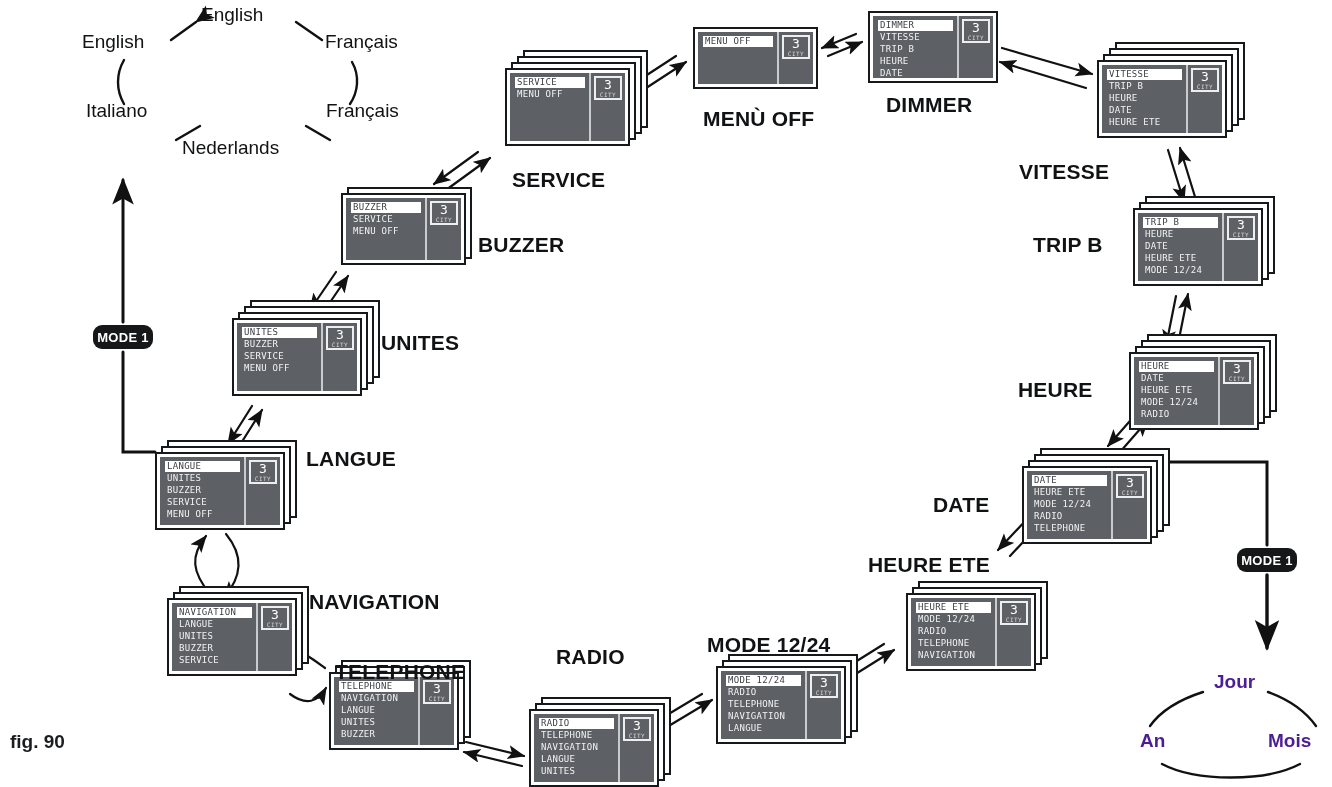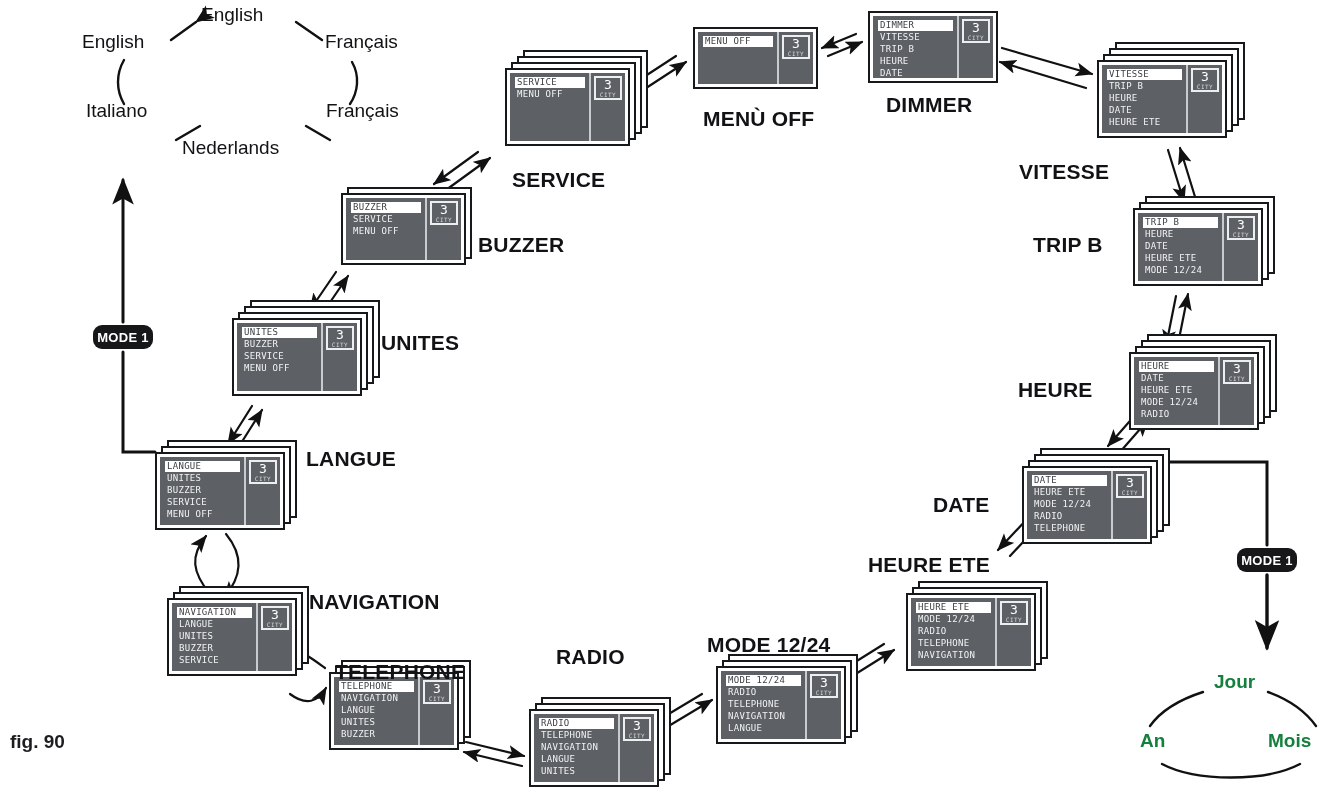--- a/index.html
+++ b/index.html
@@ -33,21 +33,21 @@
                   letter-spacing:.5px;margin-top:1px;}
 
   
   .cap{position:absolute;font-weight:bold;font-size:21px;letter-spacing:.2px;color:#101214;
        white-space:nowrap;font-family:"Liberation Sans", sans-serif;}
 
   
   .lang{position:absolute;font-weight:normal;font-size:19px;color:#101214;white-space:nowrap;}
 
   
-  .dword{position:absolute;font-weight:bold;font-size:19px;color:#15803d;white-space:nowrap;}
+  .dword{position:absolute;font-weight:bold;font-size:19px;color:#4c1d95;white-space:nowrap;}
 
   
   .mode{position:absolute;background:#151719;color:#ffffff;border-radius:9px;
         font-weight:bold;font-size:13px;letter-spacing:.3px;
         display:flex;align-items:center;justify-content:center;white-space:nowrap;}
 
   
   .fig{position:absolute;font-size:19px;color:#1b1d1f;font-family:"Liberation Sans", sans-serif;font-weight:bold;}
 </style>
 </head>

